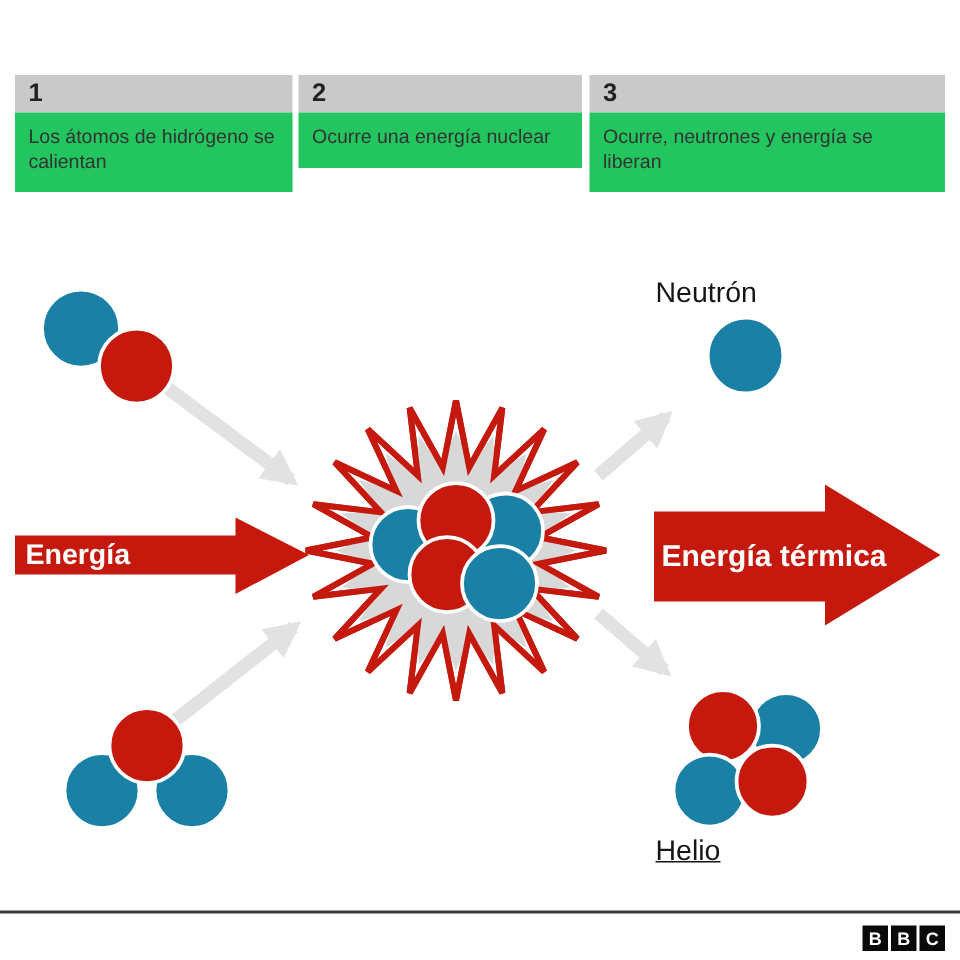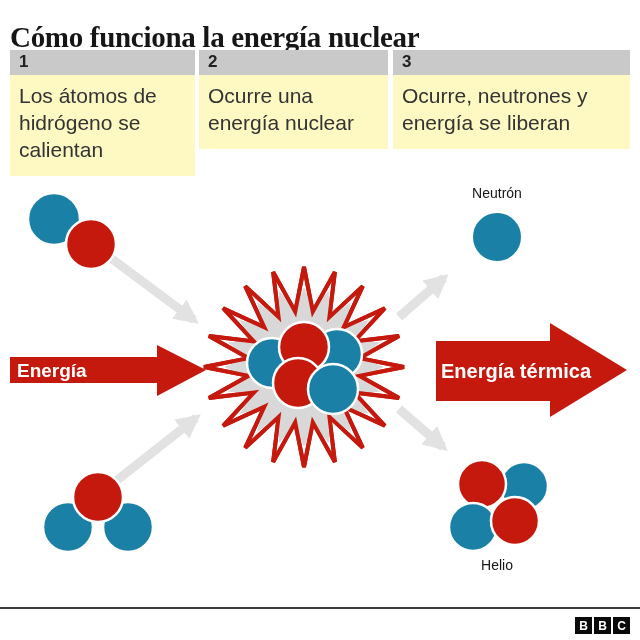--- a/index.html
+++ b/index.html
@@ -3,46 +3,45 @@
 <meta charset="utf-8">
 <style>
   html,body{margin:0;padding:0;background:#ffffff;}
   .canvas{position:relative;width:640px;height:640px;background:#ffffff;overflow:hidden;
           font-family:"Liberation Sans",sans-serif;}
   .title{position:absolute;left:10px;top:2px;font-family:"Liberation Serif",serif;
          font-weight:700;font-size:29px;color:#161616;letter-spacing:-0.3px;}
   .step{position:absolute;top:50px;}
   .step-header{height:25px;background:#c9c9c9;font-size:17px;font-weight:700;color:#222222;
                padding:2px 0 0 9px;box-sizing:border-box;}
-  .step-body{background:#fef9c3;color:#333333;font-size:21px;line-height:1.28;
+  .step-body{background:#22c55e;color:#333333;font-size:13px;line-height:1.28;
              padding:8px 10px 12px 9px;box-sizing:border-box;}
   #step-1{left:10px;width:185px;}
   #step-2{left:199px;width:189px;}
   #step-3{left:393px;width:237px;}
   #step-3 .step-text{display:inline-block;max-width:198px;}
   .diagram-svg{position:absolute;left:0;top:0;z-index:1;}
   .lbl{position:absolute;z-index:2;color:#161616;}
-  .particle-label{width:120px;text-align:center;font-size:14px;font-weight:500;}
+  .particle-label{width:120px;font-size:19px;font-weight:500;}
   #neutron-label{left:437px;top:185px;}
-  #helium-label{left:437px;top:557px;}
+  #helium-label{left:437px;top:557px;text-decoration:underline;}
   .arrow-label{color:#ffffff;font-weight:700;font-size:19px;}
   #thermal-left-label{left:17px;top:357px;width:142px;height:27px;line-height:27px;}
   #thermal-right-label{left:440px;top:341px;width:152px;height:61px;display:flex;
                        align-items:center;justify-content:center;font-size:20px;}
   .bottom-rule{position:absolute;left:0;top:607px;width:640px;height:2px;background:#3c3c3c;}
   .bbc-logo{position:absolute;left:575px;top:617px;display:flex;gap:2px;z-index:2;}
   .bbc-block{width:17px;height:17px;background:#0a0a0a;color:#ffffff;font-weight:700;
              font-size:12px;display:flex;align-items:center;justify-content:center;}
 </style>
 </head>
 <body>
 
 <div class="canvas">
 
-  <h1 class="title">Cómo funciona la energía nuclear</h1>
 
   <div class="step" id="step-1">
     <div class="step-header">1</div>
     <div class="step-body"><span class="step-text">Los átomos de hidrógeno se calientan</span></div>
   </div>
   <div class="step" id="step-2">
     <div class="step-header">2</div>
     <div class="step-body"><span class="step-text">Ocurre una energía nuclear</span></div>
   </div>
   <div class="step" id="step-3">

